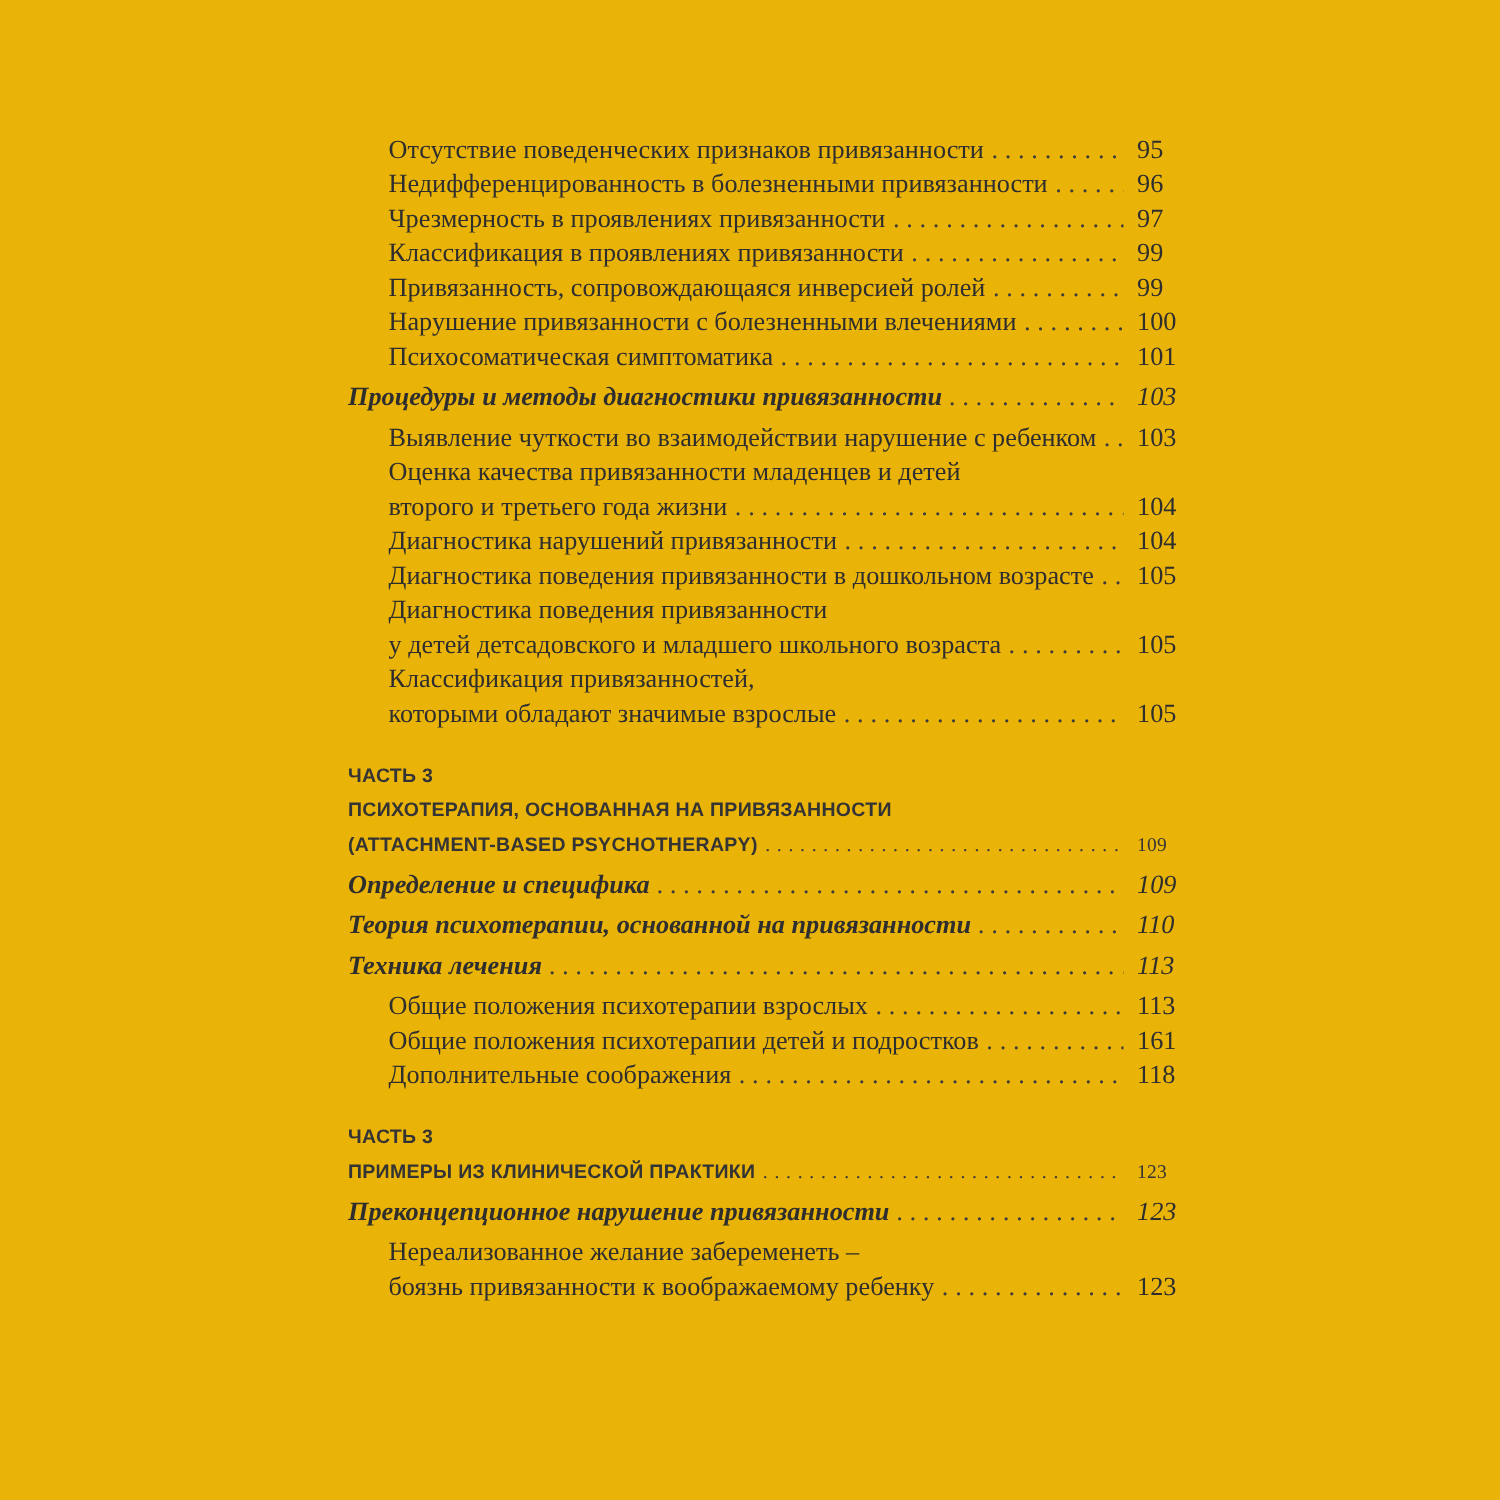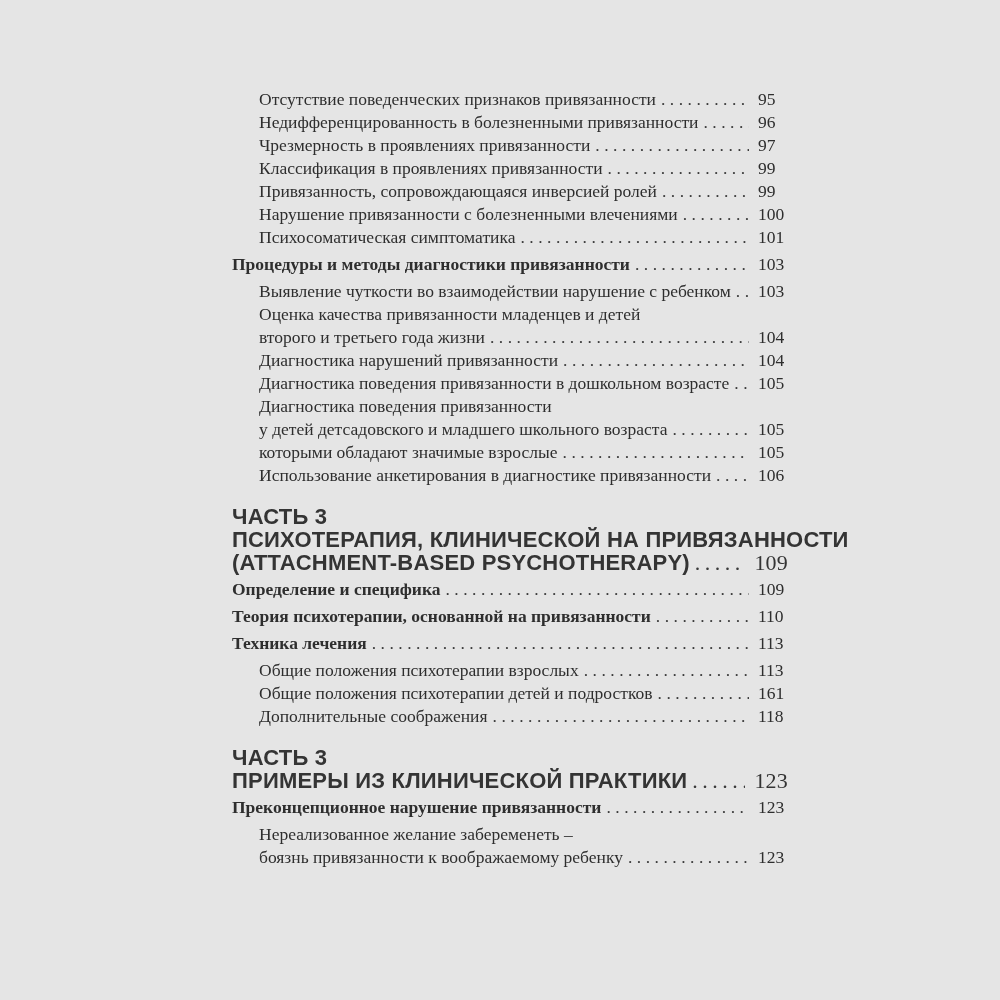--- a/index.html
+++ b/index.html
@@ -4,21 +4,21 @@
 <style>
   html, body {
     margin: 0;
     padding: 0;
     background: #ffffff;
   }
   .page {
     position: relative;
     width: 1000px;
     height: 1000px;
-    background: #e5e5e5;
+    background: #eab308;
     overflow: hidden;
     color: #2e2e2e;
   }
   .toc {
     position: absolute;
     left: 232px;
     top: 88px;
     width: 556px;
     font-family: "Liberation Serif", "DejaVu Serif", serif;
     font-size: 17.5px;
@@ -33,26 +33,27 @@
   .entry .t {
     flex: 0 0 auto;
     white-space: nowrap;
   }
   
   .entry.sub { padding-left: 27px; }
   
   .entry.section {
     margin: 4px 0;
     font-weight: 700;
+    font-style: italic;
   }
   
   .entry.part {
     margin: 18px 0 4px 0;
     font-family: "Liberation Sans", "DejaVu Sans", sans-serif;
-    font-size: 22px;
+    font-size: 13px;
     font-weight: 700;
     letter-spacing: 0.2px;
     color: #343434;
   }
   .entry.part .line { line-height: 23px; }
   
   .leader {
     flex: 1 1 8px;
     min-width: 8px;
     overflow: hidden;
@@ -170,38 +171,34 @@
           <span class="t">Диагностика поведения привязанности</span>
         </div>
         <div class="line">
           <span class="t">у детей детсадовского и младшего школьного возраста</span>
           <span class="leader"></span>
           <span class="pn">105</span>
         </div>
       </div>
       <div class="entry sub">
         <div class="line">
+          <span class="t">Классификация привязанностей,</span>
+        </div>
+        <div class="line">
           <span class="t">которыми обладают значимые взрослые</span>
           <span class="leader"></span>
           <span class="pn">105</span>
         </div>
       </div>
-      <div class="entry sub">
-        <div class="line">
-          <span class="t">Использование анкетирования в диагностике привязанности</span>
-          <span class="leader"></span>
-          <span class="pn">106</span>
-        </div>
-      </div>
       <div class="entry part">
         <div class="line">
           <span class="t">ЧАСТЬ 3</span>
         </div>
         <div class="line">
-          <span class="t">ПСИХОТЕРАПИЯ, КЛИНИЧЕСКОЙ НА ПРИВЯЗАННОСТИ</span>
+          <span class="t">ПСИХОТЕРАПИЯ, ОСНОВАННАЯ НА ПРИВЯЗАННОСТИ</span>
         </div>
         <div class="line">
           <span class="t">(ATTACHMENT-BASED PSYCHOTHERAPY)</span>
           <span class="leader"></span>
           <span class="pn">109</span>
         </div>
       </div>
       <div class="entry section">
         <div class="line">
           <span class="t">Определение и специфика</span>

